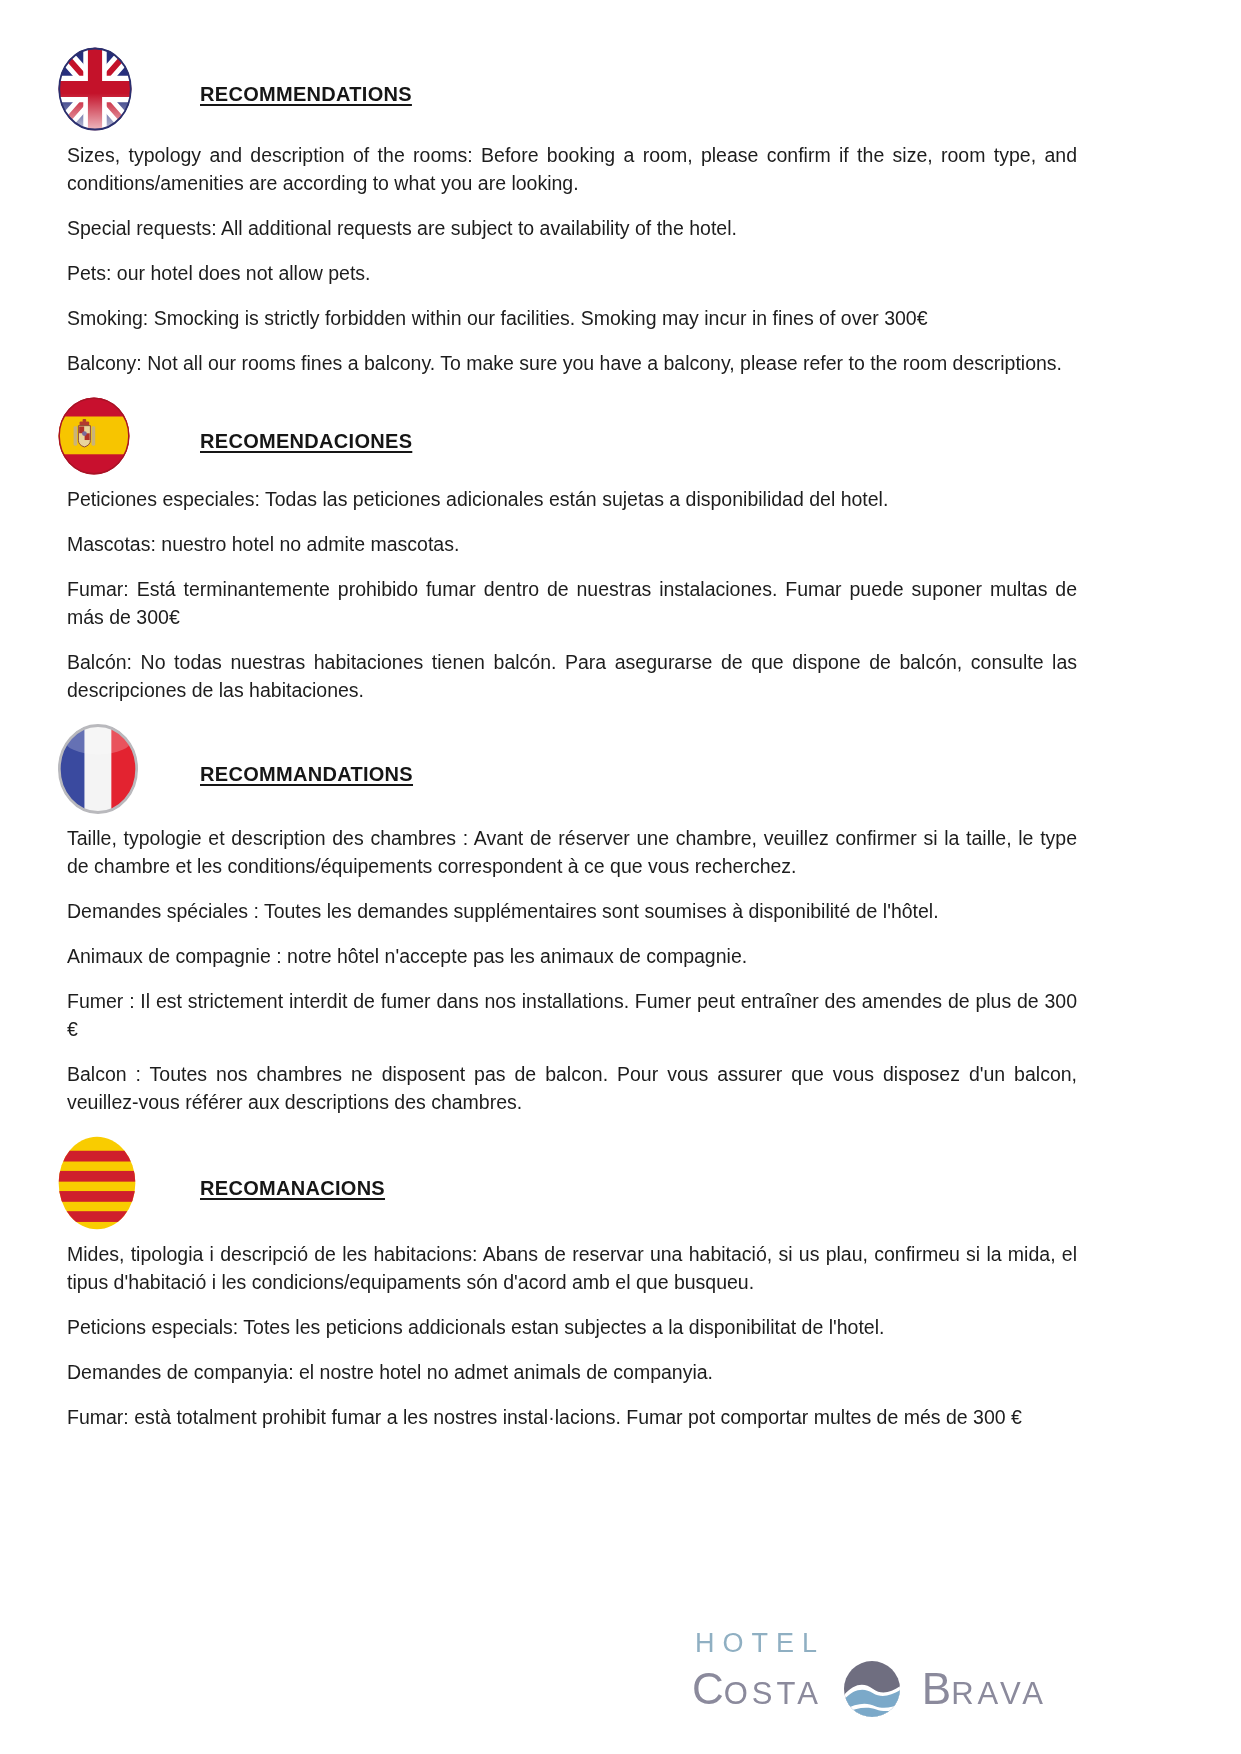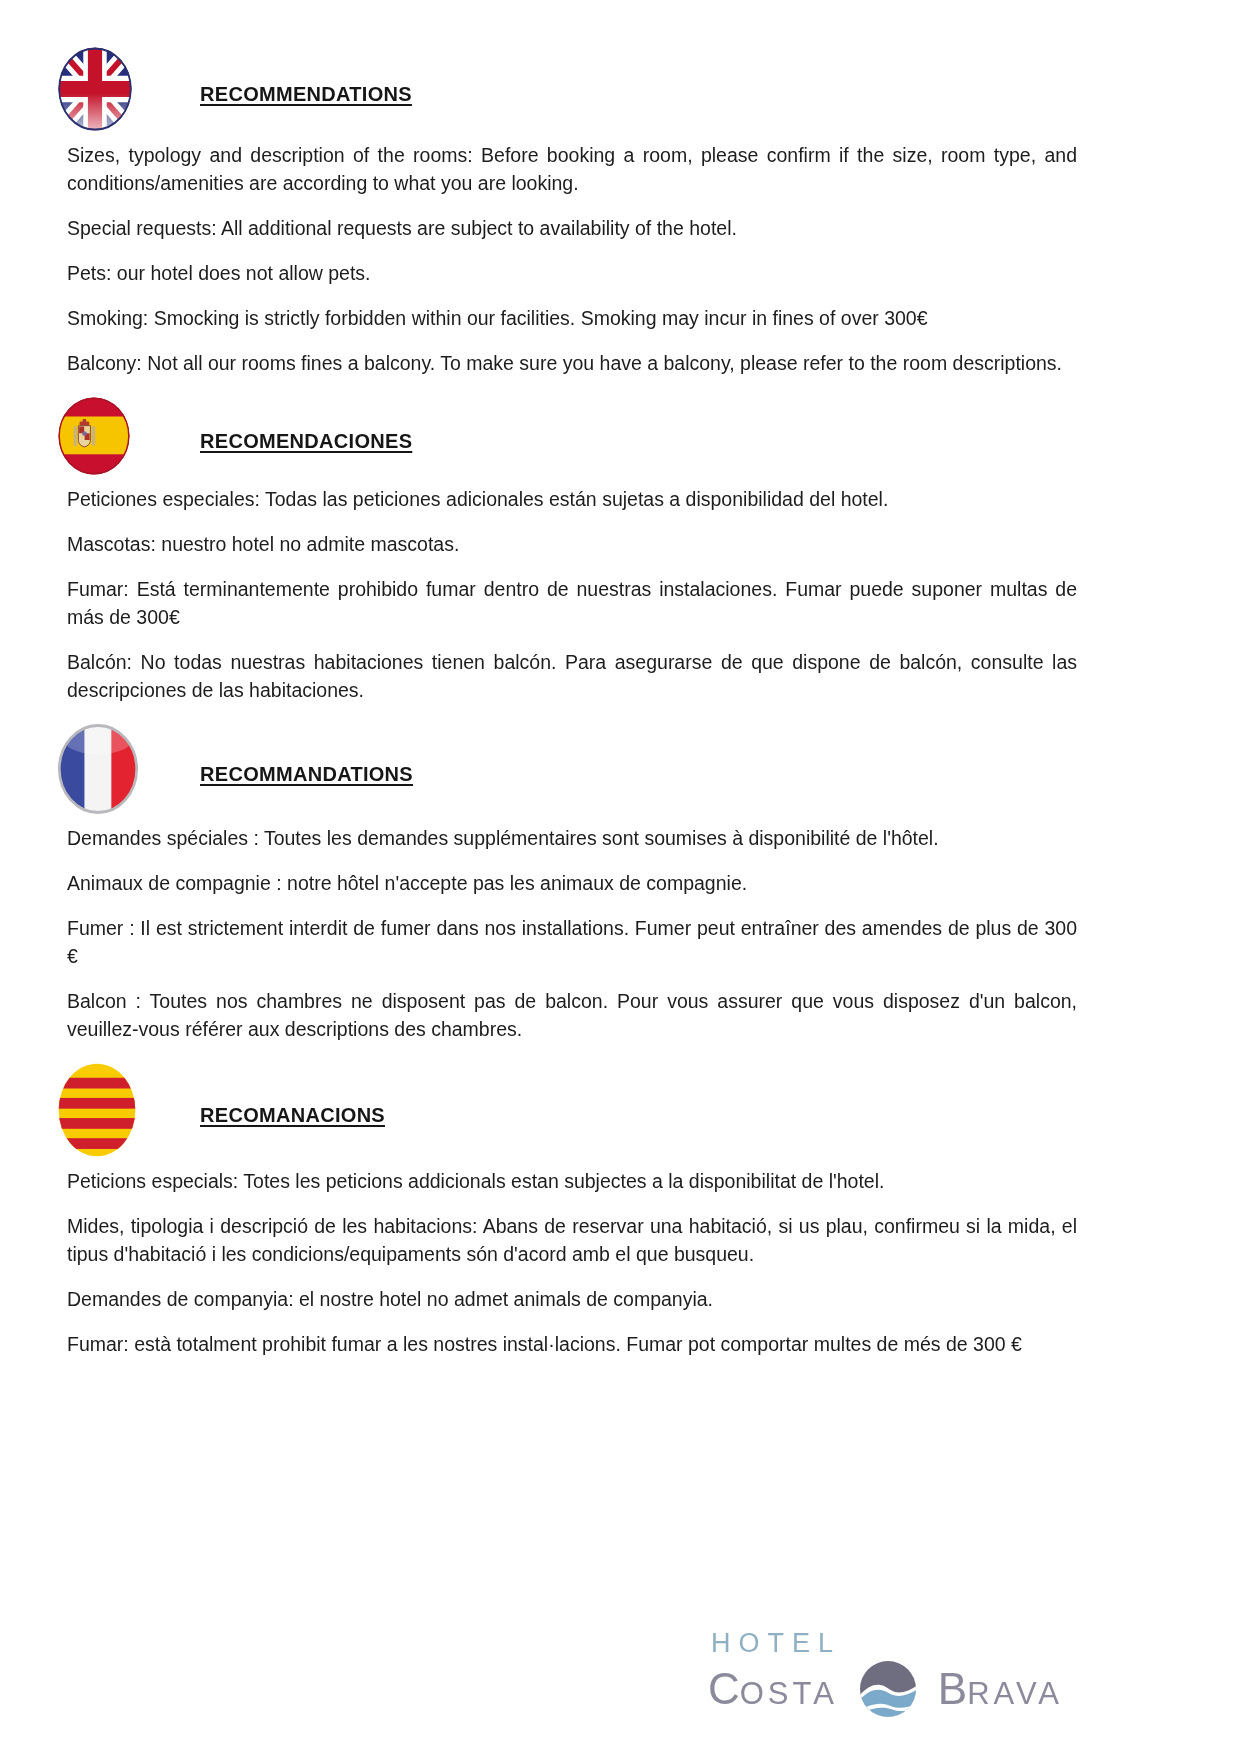--- a/index.html
+++ b/index.html
@@ -24,21 +24,21 @@
     text-decoration:underline; text-decoration-thickness:2px; text-underline-offset:3px;
     color:#161616;
   }
   .para {
     margin:0 0 17px 0;
     font-size:19.5px; line-height:28px;
     text-align:justify;
     color:#1d1d1d;
   }
   
-  .logo { position:absolute; top:1628px; right:80px; }
+  .logo { position:absolute; top:1628px; right:96px; }
   .logo-hotel {
     font-size:27px; letter-spacing:8px; font-weight:400;
     color:#8fafc2; margin:0 0 2px 3px;
   }
   .logo-row { display:flex; align-items:center; gap:22px; }
   .logo-word { color:#8b8a9c; font-weight:400; white-space:nowrap; }
   .lg-big { font-size:44px; line-height:1; }
   .lg-small { font-size:31px; letter-spacing:4px; line-height:1; }
   .logo-icon { width:56px; height:56px; flex:0 0 auto; }
 </style>
@@ -128,20 +128,21 @@
             <rect width="20" height="62" fill="#3a4a9f"></rect>
             <rect x="20" width="20" height="62" fill="#f4f4f4"></rect>
             <rect x="40" width="20" height="62" fill="#e32330"></rect>
             <ellipse cx="30" cy="10" rx="26" ry="11" fill="#ffffff" opacity="0.22"></ellipse>
           </g>
           <ellipse cx="30" cy="31" rx="29" ry="30" fill="none" stroke="#b9b9bd" stroke-width="2"></ellipse>
         </svg>
       </span>
       <h2 class="heading">RECOMMANDATIONS</h2>
     </div>
+    <p class="para">Taille, typologie et description des chambres : Avant de réserver une chambre, veuillez confirmer si la taille, le type de chambre et les conditions/équipements correspondent à ce que vous recherchez.</p>
     <p class="para">Demandes spéciales : Toutes les demandes supplémentaires sont soumises à disponibilité de l'hôtel.</p>
     <p class="para">Animaux de compagnie : notre hôtel n'accepte pas les animaux de compagnie.</p>
     <p class="para">Fumer : Il est strictement interdit de fumer dans nos installations. Fumer peut entraîner des amendes de plus de 300 €</p>
     <p class="para">Balcon : Toutes nos chambres ne disposent pas de balcon. Pour vous assurer que vous disposez d'un balcon, veuillez-vous référer aux descriptions des chambres.</p>
   </section>
 
   <section class="lang-section">
     <div class="section-header">
       <span class="flag-slot">
         <svg width="78" height="94" viewBox="0 0 60 70" preserveAspectRatio="none">
@@ -154,22 +155,22 @@
             <rect width="60" height="70" fill="#f9cc00"></rect>
             <rect y="11" width="60" height="8" fill="#cf1f2c"></rect>
             <rect y="26" width="60" height="8" fill="#cf1f2c"></rect>
             <rect y="41" width="60" height="8" fill="#cf1f2c"></rect>
             <rect y="56" width="60" height="8" fill="#cf1f2c"></rect>
           </g>
         </svg>
       </span>
       <h2 class="heading">RECOMANACIONS</h2>
     </div>
+    <p class="para">Mides, tipologia i descripció de les habitacions: Abans de reservar una habitació, si us plau, confirmeu si la mida, el tipus d'habitació i les condicions/equipaments són d'acord amb el que busqueu.</p>
     <p class="para">Peticions especials: Totes les peticions addicionals estan subjectes a la disponibilitat de l'hotel.</p>
-    <p class="para">Mides, tipologia i descripció de les habitacions: Abans de reservar una habitació, si us plau, confirmeu si la mida, el tipus d'habitació i les condicions/equipaments són d'acord amb el que busqueu.</p>
     <p class="para">Demandes de companyia: el nostre hotel no admet animals de companyia.</p>
     <p class="para">Fumar: està totalment prohibit fumar a les nostres instal·lacions. Fumar pot comportar multes de més de 300 €</p>
   </section>
 
   <div class="logo">
     <div class="logo-hotel">HOTEL</div>
     <div class="logo-row">
       <span class="logo-word"><span class="lg-big">C</span><span class="lg-small">OSTA</span></span>
       <span class="logo-icon">
         <svg width="56" height="56" viewBox="0 0 52 52">

